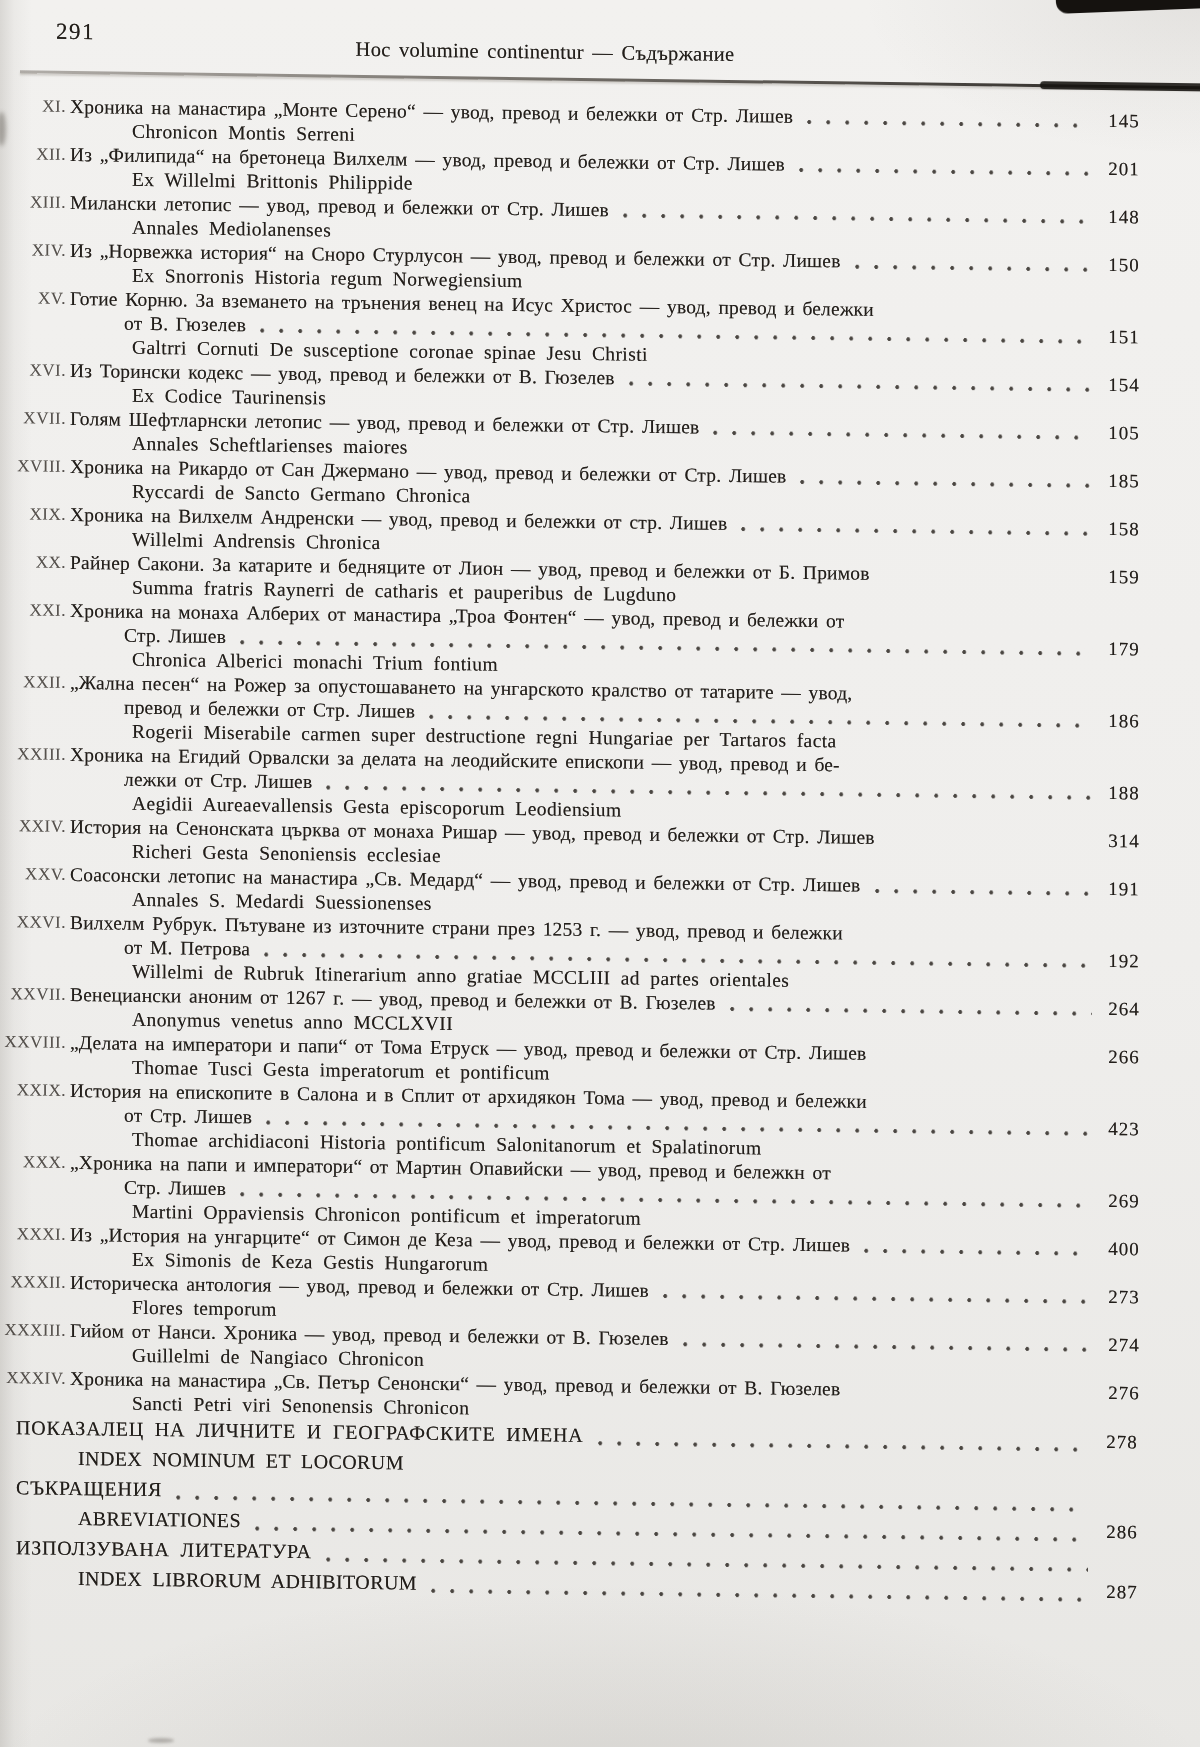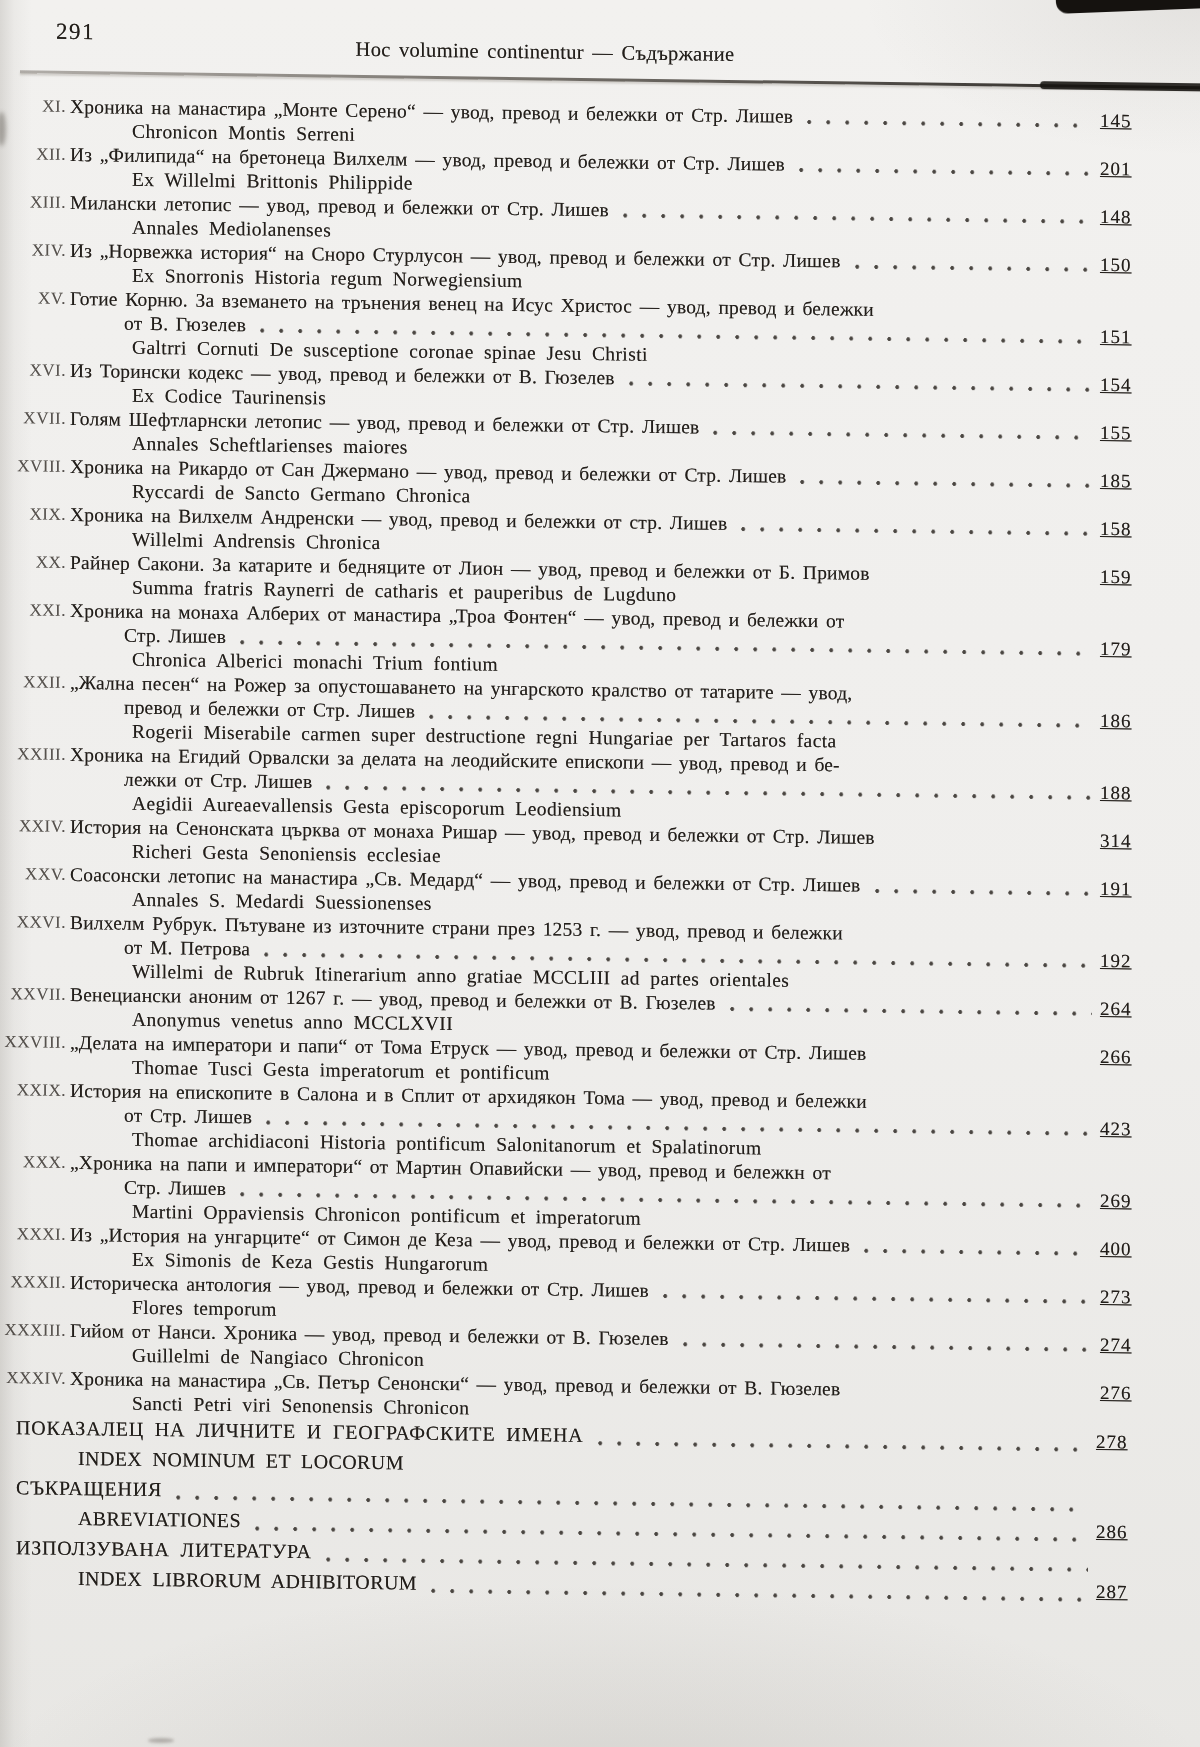--- a/index.html
+++ b/index.html
@@ -35,21 +35,21 @@
   .numeral{position:absolute;left:-16px;top:0;width:70px;text-align:right;
     color:rgba(52,47,42,.55);font-size:17px;letter-spacing:.5px;line-height:24px;}
   .line{display:flex;line-height:24px;height:24px;white-space:nowrap;}
   .line.cont{padding-left:54px;}
   .line.latin{padding-left:62px;word-spacing:5px;letter-spacing:.4px;}
   .txt{white-space:pre;flex:0 0 auto;}
   .leader{flex:1 1 auto;position:relative;margin:0 8px 0 14px;}
   .leader.dotted::before{content:"";position:absolute;left:0;right:0;bottom:5px;height:4px;
     background-image:radial-gradient(circle at 2.2px 2px, rgba(45,40,35,.85) 1.6px, rgba(45,40,35,0) 2.3px);
     background-size:19px 4px;background-repeat:repeat-x;}
-  .pagenum{flex:0 0 48px;text-align:left;font-size:19px;letter-spacing:1px;text-decoration:underline;}
+  .pagenum{flex:0 0 48px;text-align:center;font-size:19px;letter-spacing:1px;}
 
   .backmatter{position:absolute;top:1412px;left:16px;width:1132px;font-size:20px;
     letter-spacing:.8px;word-spacing:5px;text-shadow:0 0 .5px rgba(34,30,26,.6);}
   .backmatter .line{line-height:30px;height:30px;}
   .backmatter .pagenum{font-size:19px;flex:0 0 52px;}
 </style>
 </head>
 <body>
 
 <div class="corner-mark"></div>
@@ -130,21 +130,21 @@
         </div>
         <div class="line latin">
           <span class="txt">Ex Codice Taurinensis</span>
         </div>
       </div>
       <div class="toc-entry">
         <span class="numeral">XVII.</span>
         <div class="line">
           <span class="txt">Голям Шефтларнски летопис — увод, превод и бележки от Стр. Лишев</span>
           <span class="leader dotted"></span>
-          <span class="pagenum">155</span>
+          <span class="pagenum">105</span>
         </div>
         <div class="line latin">
           <span class="txt">Annales Scheftlarienses maiores</span>
         </div>
       </div>
       <div class="toc-entry">
         <span class="numeral">XVIII.</span>
         <div class="line">
           <span class="txt">Хроника на Рикардо от Сан Джермано — увод, превод и бележки от Стр. Лишев</span>
           <span class="leader dotted"></span>

